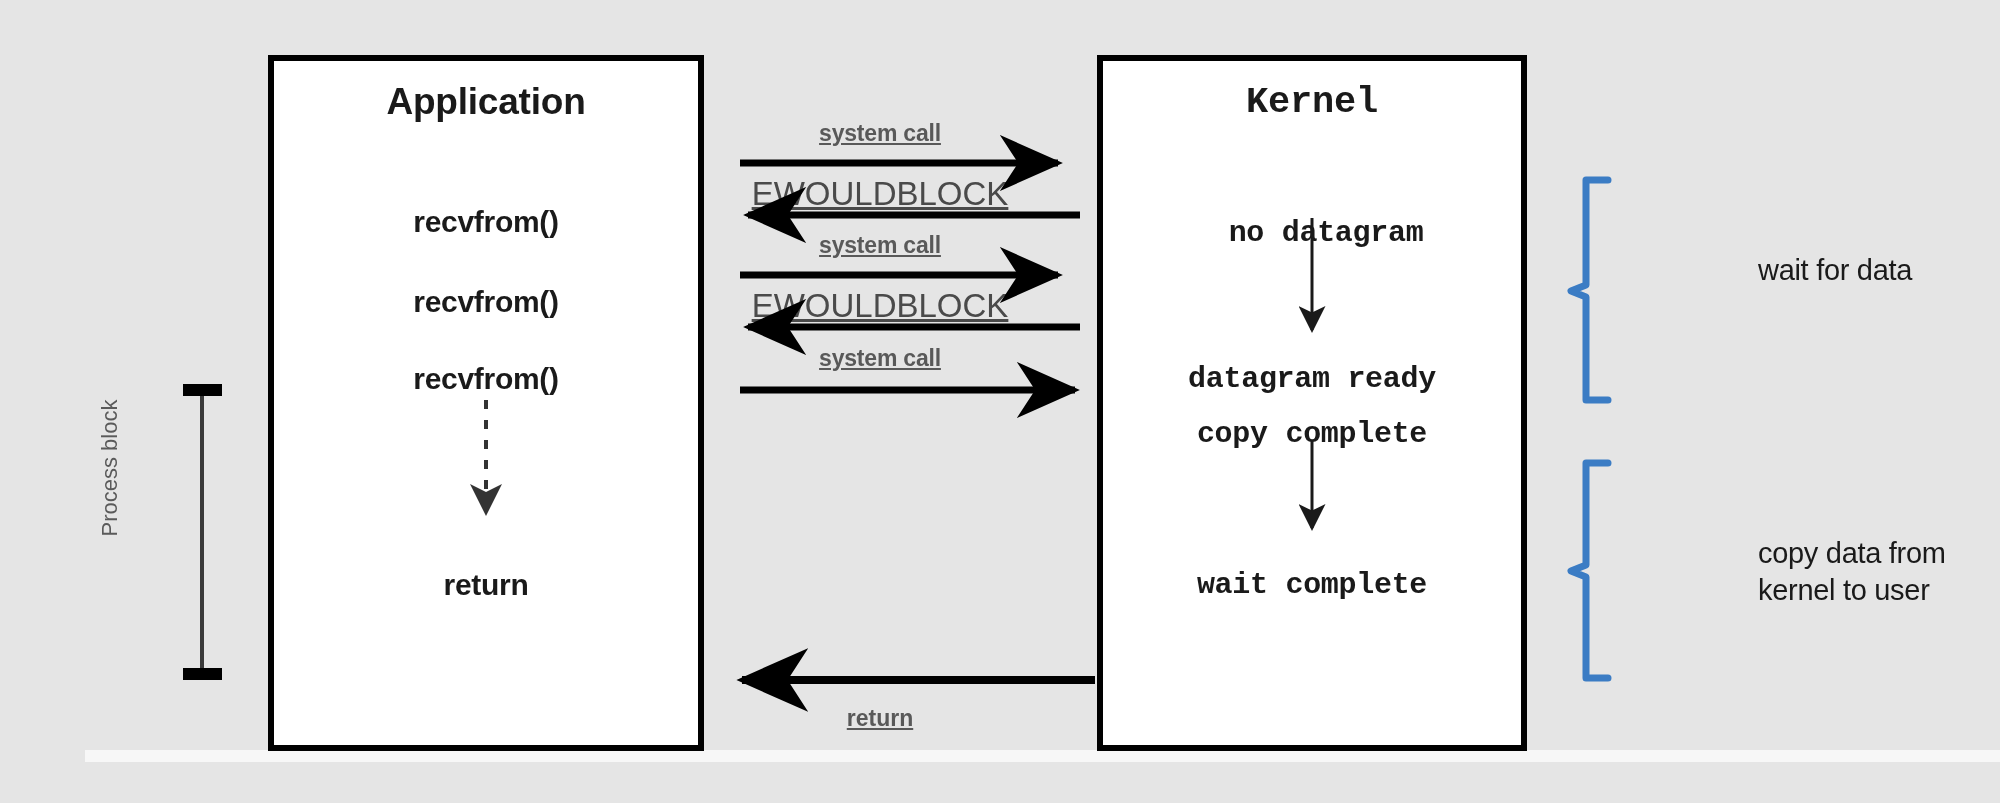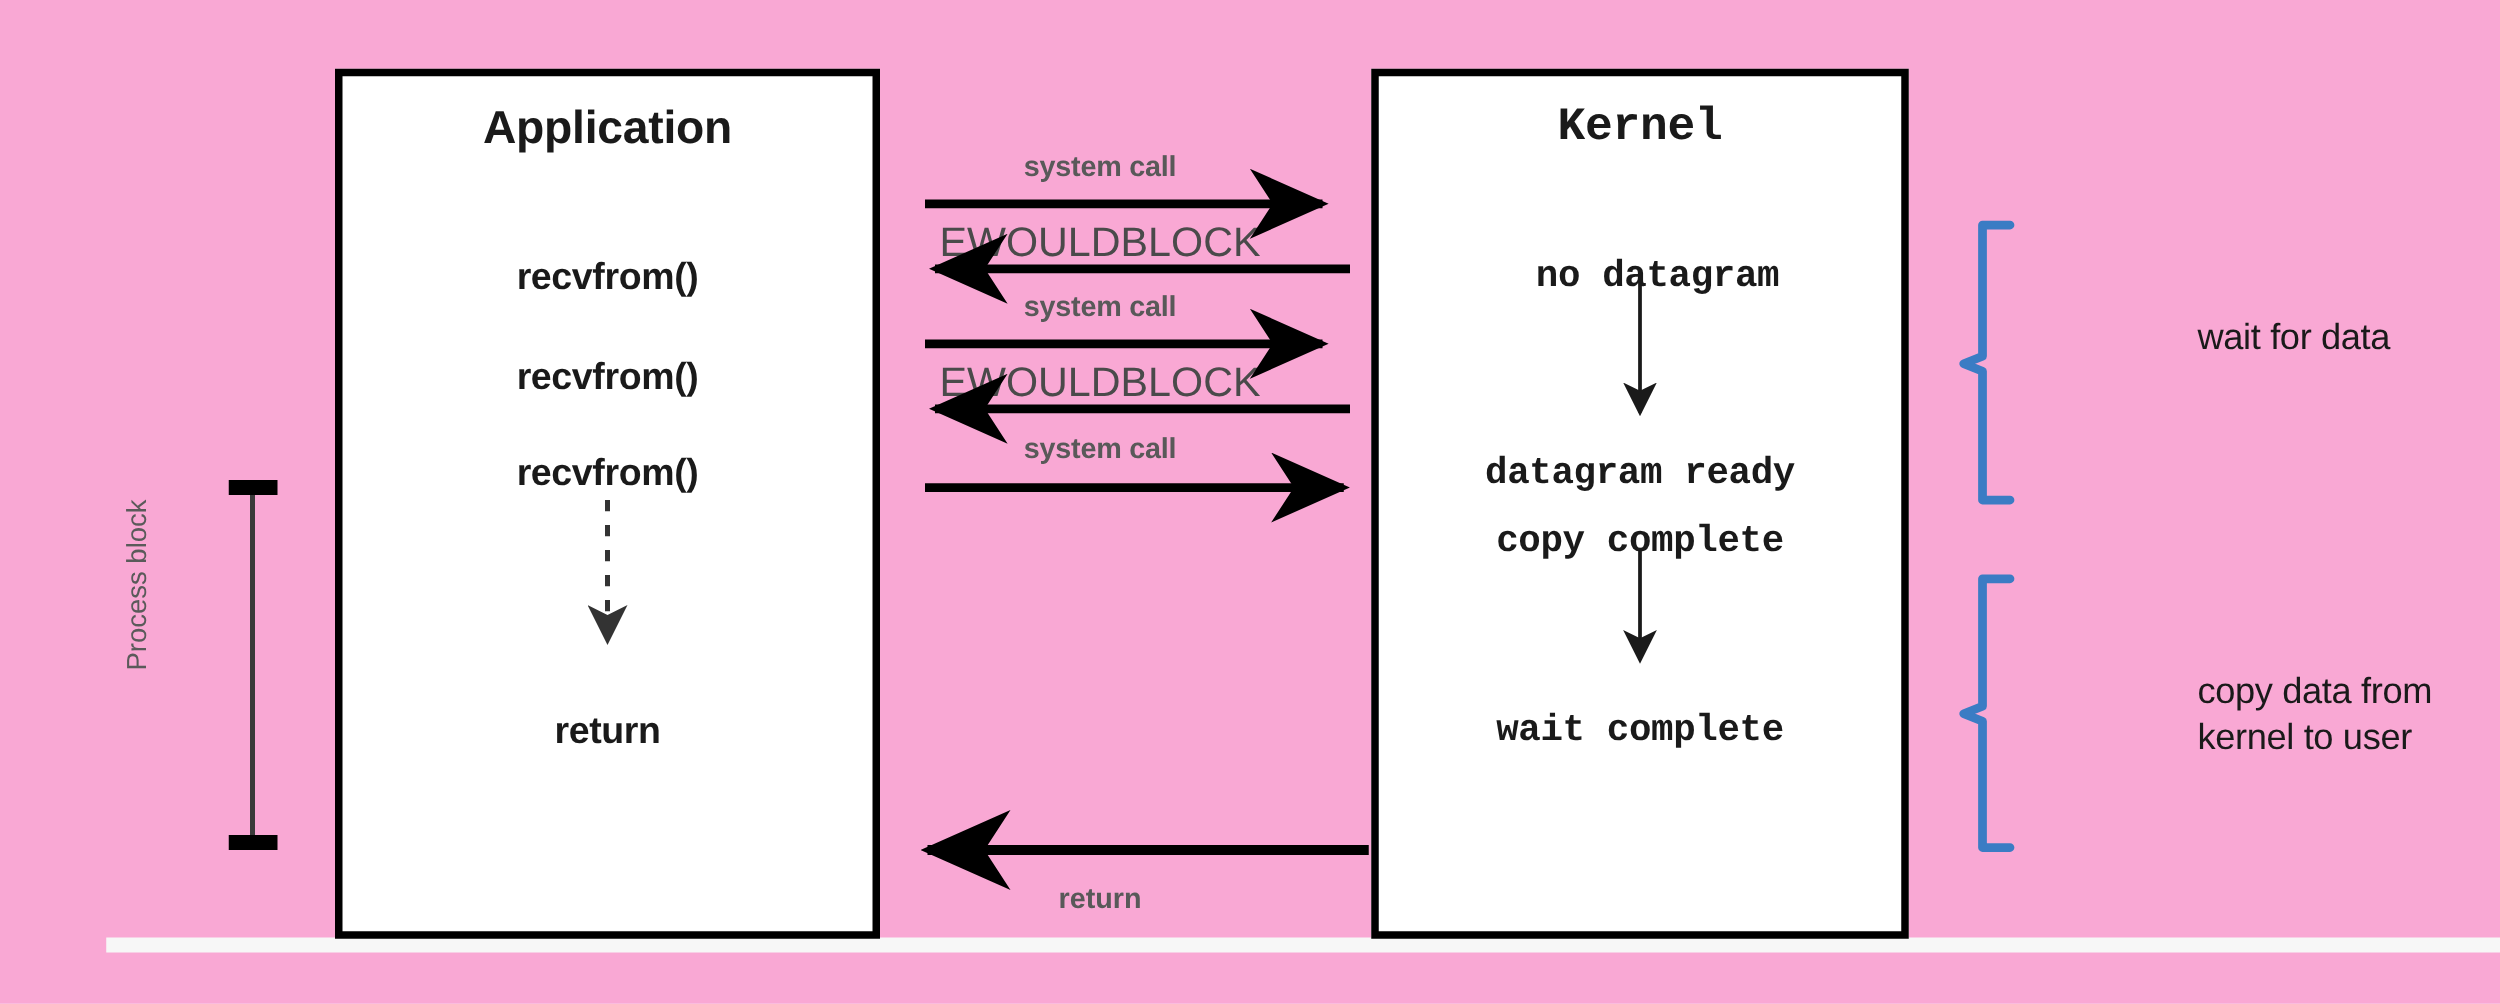--- a/index.html
+++ b/index.html
@@ -9,21 +9,21 @@
   }
   body {
     width: 2000px; height: 803px;
     font-family: "Liberation Sans", sans-serif;
     overflow: hidden;
     position: relative;
   }
   #stage {
     position: relative;
     width: 2000px; height: 803px;
-    background: #f9a8d4;
+    background: #e5e5e5;
   }
   
   .bottom-band {
     position: absolute;
     left: 85px; top: 750px;
     width: 1915px; height: 12px;
     background: #f7f7f7;
   }
   
   .proc-box {
@@ -57,20 +57,21 @@
     white-space: nowrap;
     margin-top: 24px;
   }
 
   
   .mid-label {
     position: absolute;
     text-align: center;
     white-space: nowrap;
     color: #595959;
+    text-decoration: underline;
   }
   .lbl-syscall {
     font-size: 23px;
     font-weight: bold;
     letter-spacing: -0.2px;
   }
   .lbl-ewb {
     font-size: 33px;
     font-weight: normal;
     color: #4a4a4a;
@@ -132,21 +133,21 @@
     <div class="box-line" style="top:200px;">recvfrom()</div>
 
     <div class="box-line" style="top:277px;">recvfrom()</div>
 
     <div class="box-line" style="top:483px;">return</div>
   </div>
 
   <div class="proc-box" id="kern-box">
     <div class="box-title" id="kern-title">Kernel</div>
 
-    <div class="box-line" style="top:120px;padding-left:28px;">no datagram</div>
+    <div class="box-line" style="top:131px;padding-left:28px;">no datagram</div>
 
     <div class="box-line" style="top:277px;">datagram ready</div>
 
     <div class="box-line" style="top:332px;">copy complete</div>
 
     <div class="box-line" style="top:483px;">wait complete</div>
   </div>
 
   <div class="mid-label lbl-syscall" style="left:740px; top:120px; width:280px;">system call</div>
 

